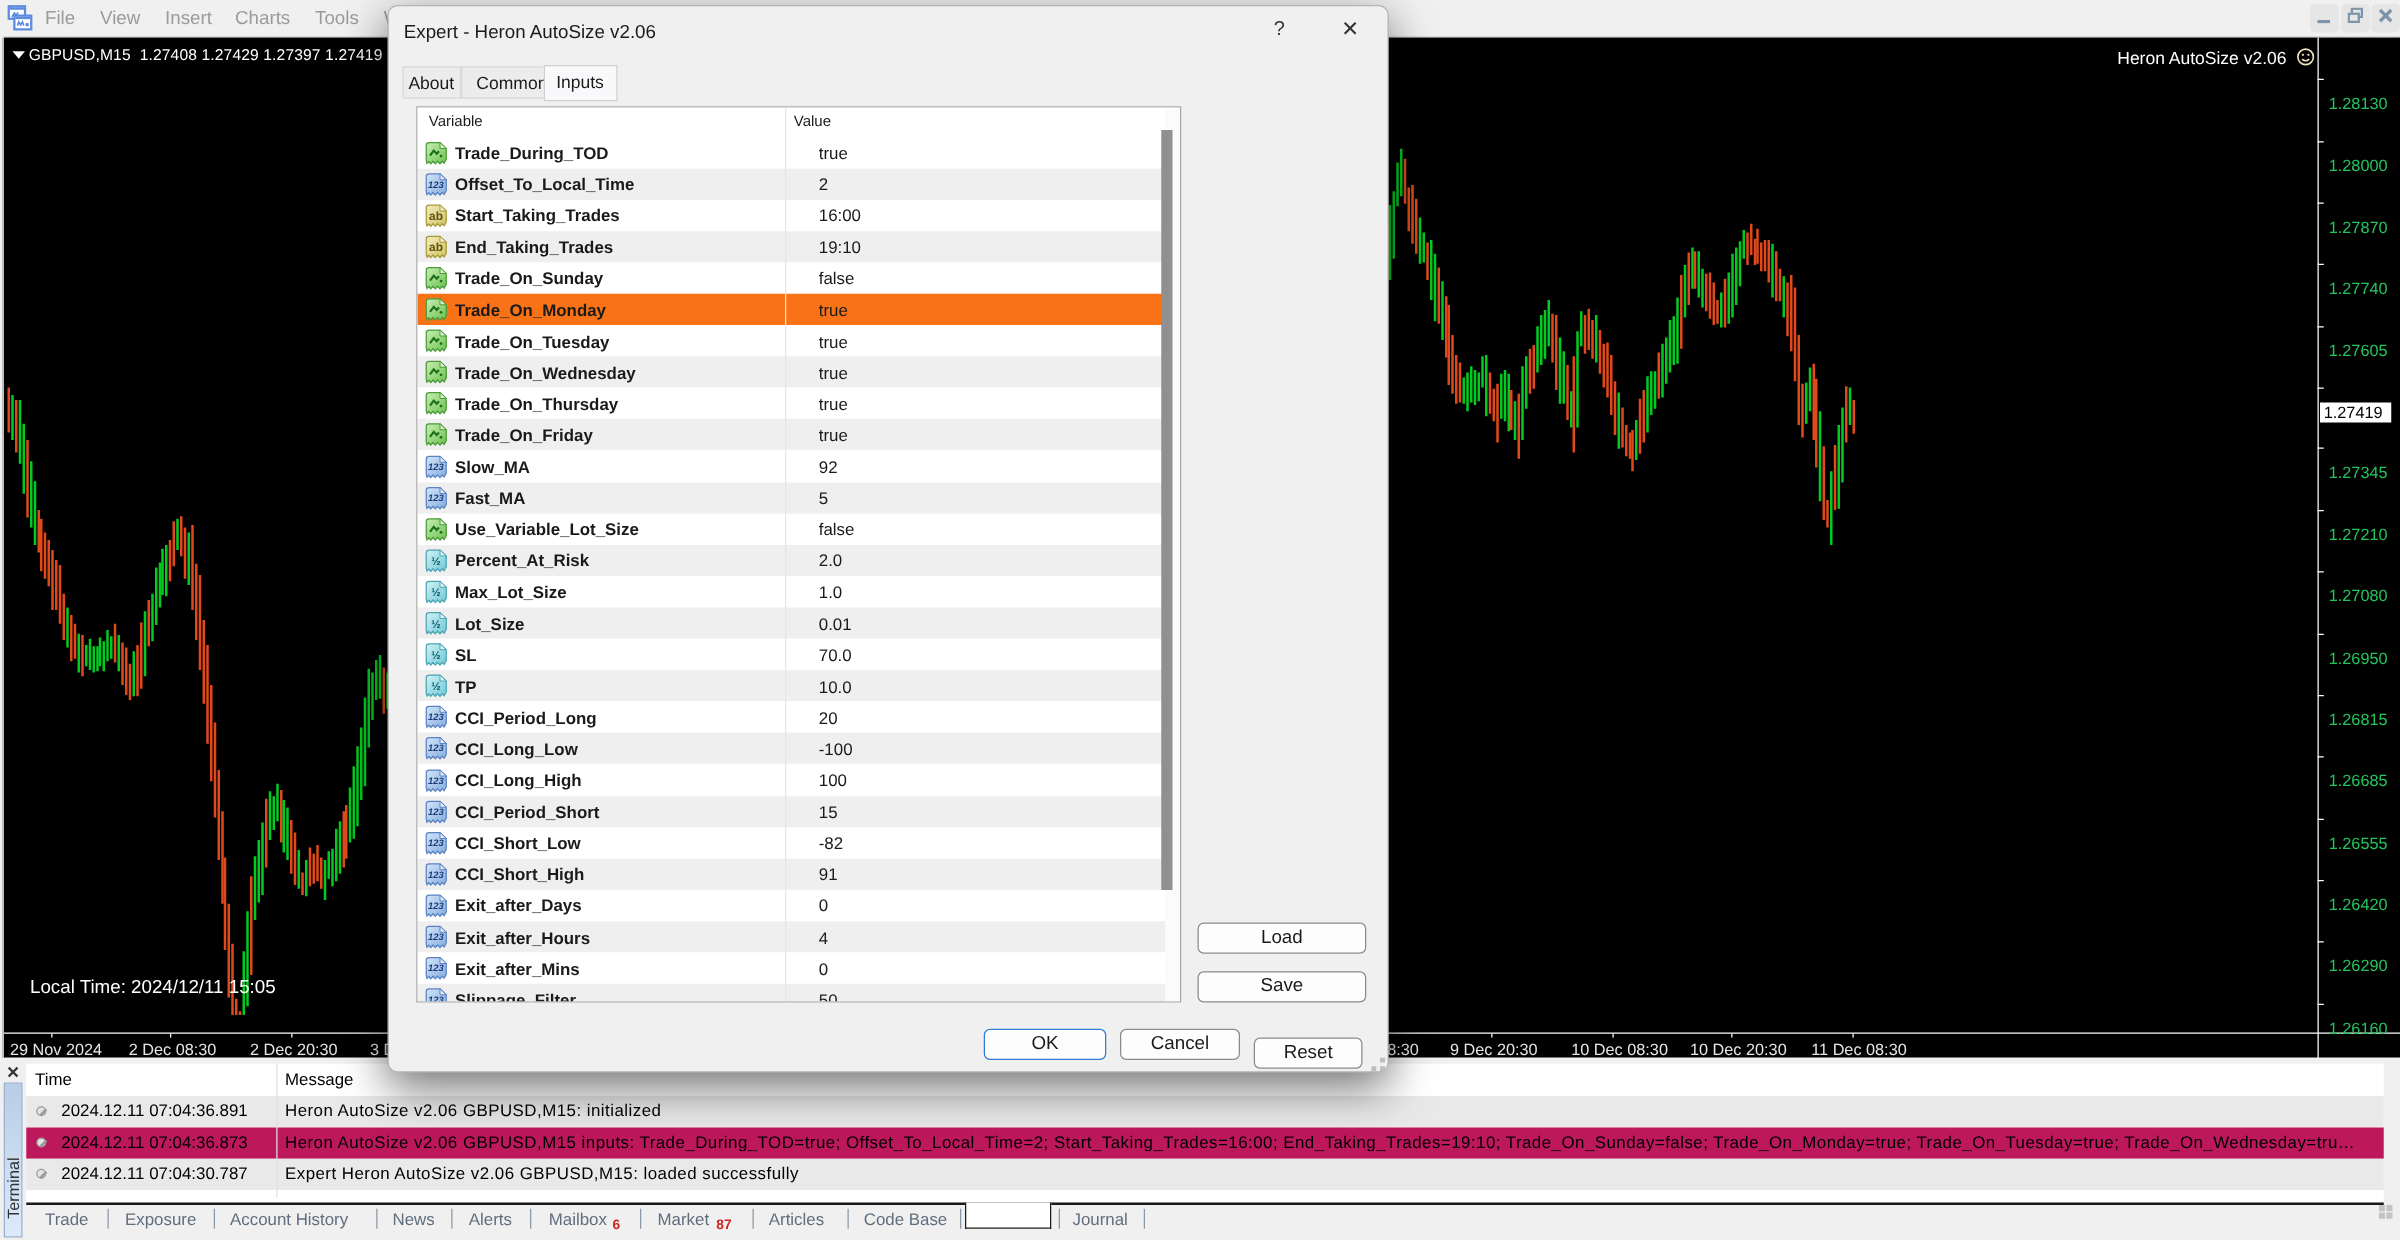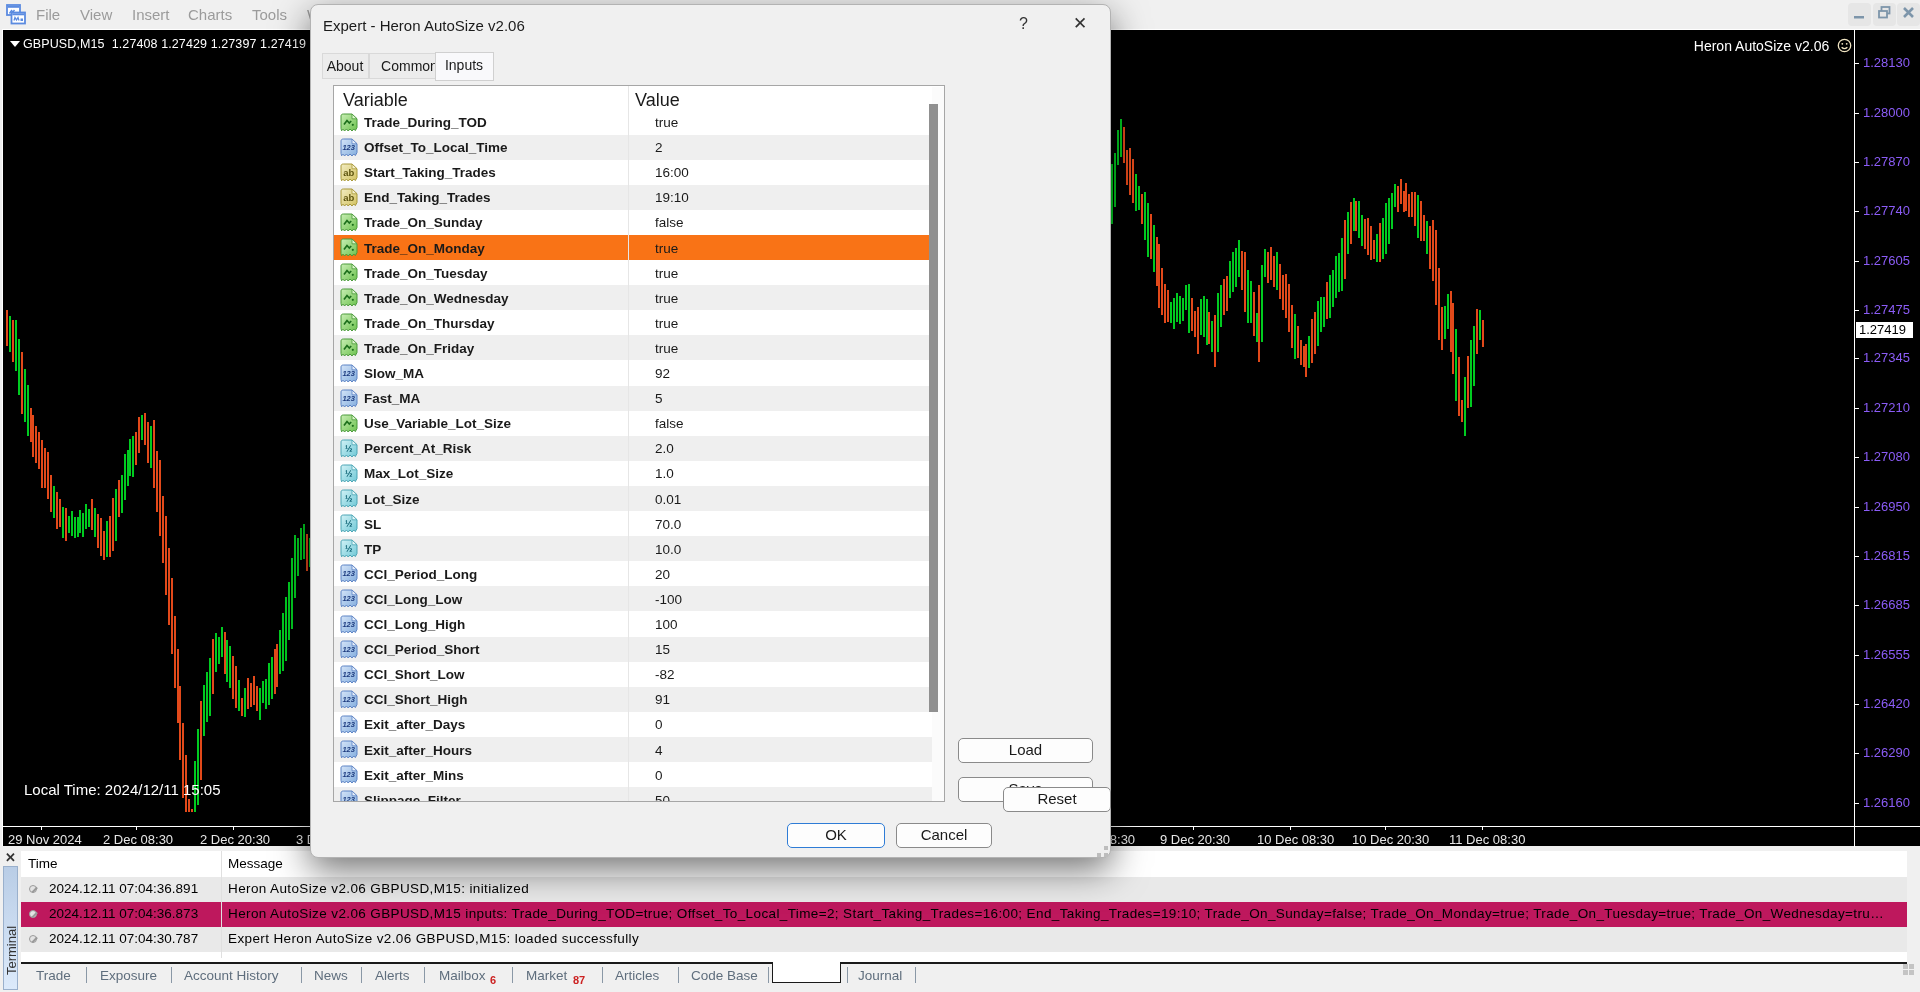--- a/index.html
+++ b/index.html
@@ -10,21 +10,21 @@
 
 #chart { position:absolute; left:2px; top:29px; width:1918px; height:817px; background:#000;
   border-top:1px solid #fff; border-left:1px solid #fff; }
 #ctitle { position:absolute; left:20px; top:7px; color:#fff; font-size:12.5px; letter-spacing:0.1px; }
 #ctri { position:absolute; left:7px; top:11px; width:0; height:0; border-left:5px solid transparent;
   border-right:5px solid transparent; border-top:6px solid #fff; }
 #ea { position:absolute; right:68px; top:8px; color:#fff; font-size:14px; }
 #ltime { position:absolute; left:21px; top:751px; color:#fff; font-size:15px; }
 #axline { position:absolute; left:1851px; top:0; width:1px; height:817px; background:#fff; }
 #botline { position:absolute; left:0; top:796px; width:1918px; height:1px; background:#fff; }
-.plab { position:absolute; left:1860px; color:#8b5cf6; font-size:13px; }
+.plab { position:absolute; left:1860px; color:#22c55e; font-size:13px;margin-top:20px; }
 .ptick { position:absolute; left:1851px; width:5px; height:1px; background:#fff; }
 .tlab { position:absolute; top:802px; color:#e6e6e6; font-size:13px; white-space:nowrap; }
 .ttick { position:absolute; top:797px; width:1px; height:3px; background:#fff; }
 #pricebox { position:absolute; left:1853px; top:292px; width:57px; height:16px; background:#fff;
   color:#000; font-size:13px; padding-left:3px; }
 
 #term-x { position:absolute; left:5px; top:850px; font-size:13px; color:#333; font-weight:bold; }
 #termtab { position:absolute; left:3px; top:866px; width:15px; height:124px;
   background:linear-gradient(180deg,#b9cde6,#dceafb); border:1px solid #9ab0cc; }
 #termtab span { position:absolute; left:-36px; top:76px; transform:rotate(-90deg); transform-origin:center;
@@ -50,21 +50,21 @@
 #dialog { position:absolute; left:310px; top:4px; width:801px; height:854px; background:#f0f0f0;
   border:1px solid #b3b3b3; border-radius:8px; box-shadow:0 12px 36px rgba(0,0,0,0.55); }
 #dtitle { position:absolute; left:12px; top:12px; font-size:15px; color:#1b1b1b; }
 #dhelp { position:absolute; left:708px; top:10px; font-size:16px; color:#333; }
 #dclose { position:absolute; left:762px; top:8px; font-size:17px; color:#333; }
 .dtab { position:absolute; top:48px; height:26px; background:#ececec; border:1px solid #d9d9d9;
   font-size:14px; color:#1a1a1a; text-align:center; line-height:25px; }
 .dtabsel { background:#f9f9fb; top:46.5px; height:29px; border-color:#d0d0d0; }
 #dtable { position:absolute; left:22px; top:80px; width:612px; height:717px; background:#fff;
   border:1px solid #a6a6a6; overflow:hidden; }
-#dthead { position:absolute; left:0; top:0; width:610px; height:23.5px; background:#fff; font-size:18px; color:#1a1a1a; }
+#dthead { position:absolute; left:0; top:0; width:610px; height:23.5px; background:#fff; font-size:12px; color:#1a1a1a; }
 #dtcol { position:absolute; left:294px; top:0; width:1px; height:715px; background:#e6e6e6; }
 #dtrows { position:absolute; left:0; top:23.5px; width:610px; height:691px; }
 .trow { position:absolute; left:0; width:610px; height:25.1px; }
 .ticon { position:absolute; left:5px; top:2px; }
 .tname { position:absolute; left:30px; top:5.5px; font-size:13.5px; color:#1a1a1a;font-weight:bold; }
 .tval { position:absolute; left:301px; top:5.5px; font-size:13.5px; color:#1a1a1a;margin-left:20px; }
 #dscroll { position:absolute; left:598px; top:1px; width:12px; height:714px; background:#fbfbfb; }
 #dthumb { position:absolute; left:595px; top:18px; width:9px; height:608px; background:#909090; }
 .dbtn { position:absolute; background:#fdfdfd; border:1px solid #8a8a8a; border-radius:5px;
   font-size:15px; color:#1a1a1a; text-align:center; line-height:22px; }
@@ -1175,18 +1175,18 @@
         <span style="position:absolute;left:301px;top:4px">Value</span>
       </div>
     <div id="dtcol"></div>
     <div id="dscroll"></div>
     <div id="dthumb"></div>
   </div>
   <div class="dbtn" style="left:647px;top:733px;width:135px;height:25px">Load</div>
   <div class="dbtn" style="left:647px;top:772px;width:135px;height:25px">Save</div>
   <div class="dbtn" style="left:476px;top:818px;width:98px;height:25px;border-color:#2e7cd6;border-width:1.5px">OK</div>
   <div class="dbtn" style="left:585px;top:818px;width:96px;height:25px">Cancel</div>
-  <div class="dbtn" style="left:692px;top:782px;width:108px;height:25px">Reset</div>
+  <div class="dbtn" style="left:692px;top:825px;width:87px;height:25px">Reset</div>
   <svg id="grip" width="12" height="12">
       <rect x="7" y="0" width="4" height="4" fill="#bdbdbd"></rect>
       <rect x="0" y="7" width="4" height="4" fill="#bdbdbd"></rect>
       <rect x="7" y="7" width="4" height="4" fill="#bdbdbd"></rect>
     </svg>
 </div>
 </body></html>

